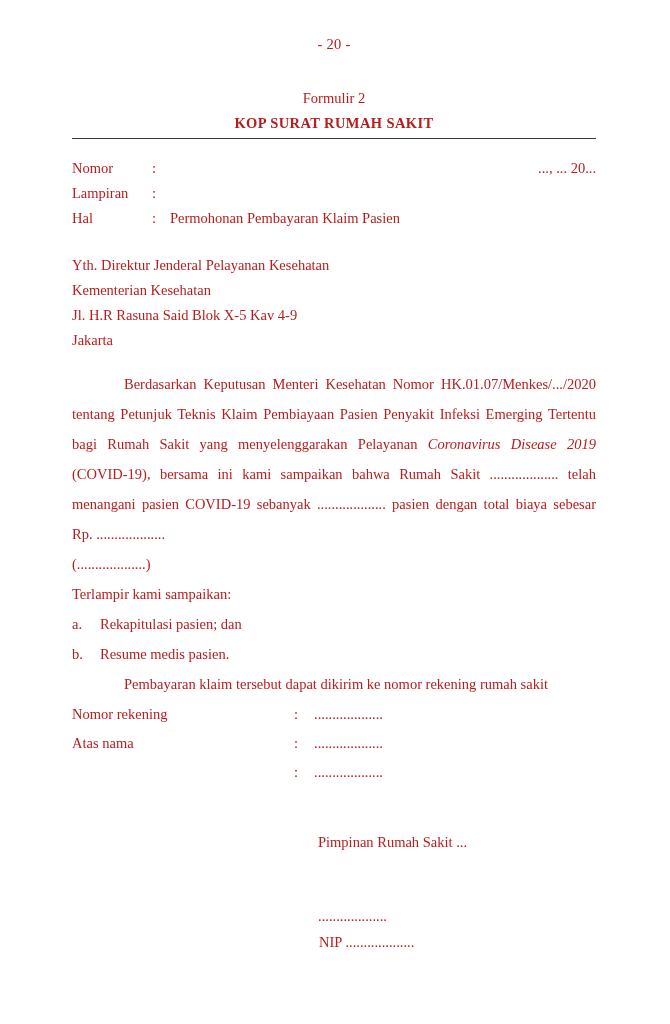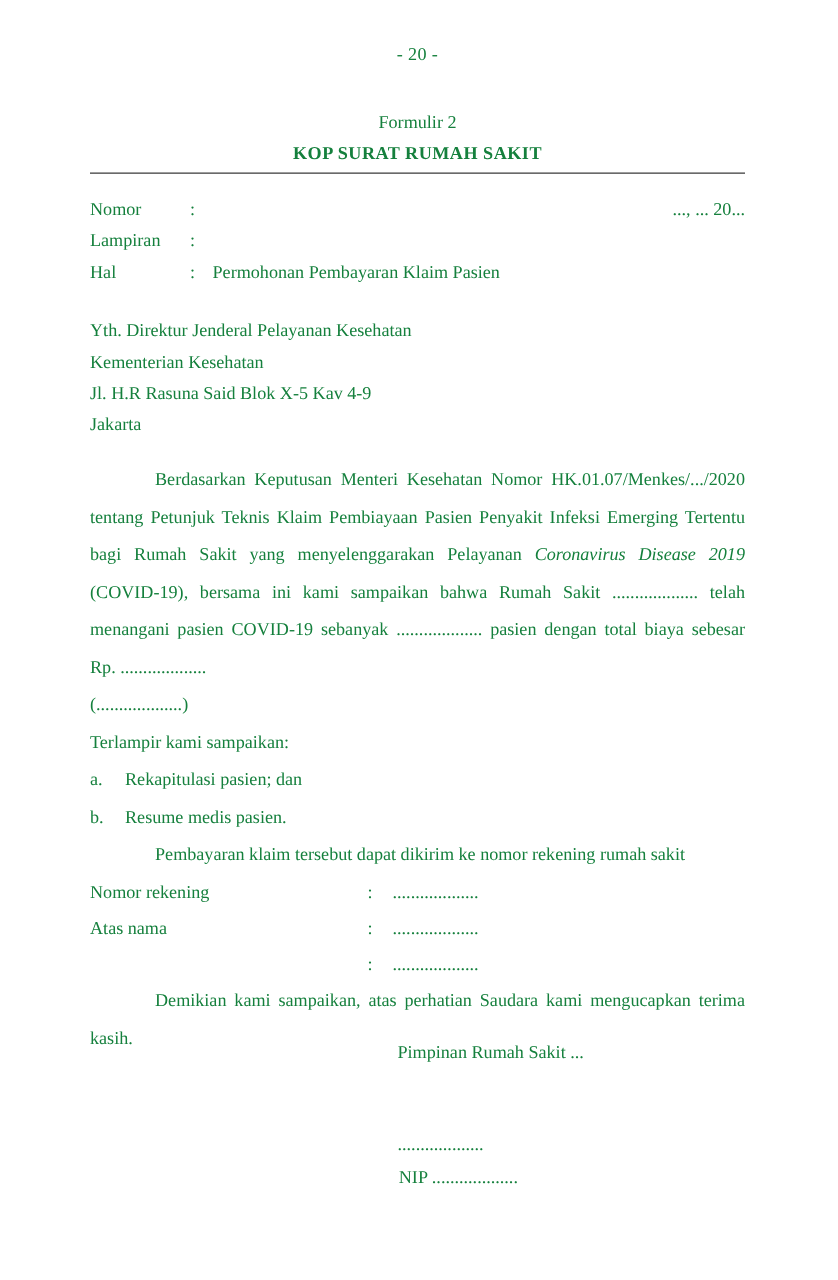--- a/index.html
+++ b/index.html
@@ -7,21 +7,21 @@
     padding: 0;
     background: #ffffff;
   }
   .page {
     position: relative;
     width: 670px;
     height: 1024px;
     background: #ffffff;
     margin: 0 auto;
     font-family: "Liberation Serif", "DejaVu Serif", serif;
-    color: #15803d;
+    color: #b91c1c;
     overflow: hidden;
   }
   .content {
     position: absolute;
     left: 72px;
     top: 0;
     width: 524px;
   }
 
   
@@ -275,21 +275,20 @@
           <span class="bank-label">Atas nama</span>
           <span class="bank-colon">:</span>
           <span class="bank-value">...................</span>
         </div>
         <div class="bank-row">
           <span class="bank-colon">:</span>
           <span class="bank-value">...................</span>
         </div>
       </div>
 
-      <p class="j ind">Demikian kami sampaikan, atas perhatian Saudara kami mengucapkan terima kasih.</p>
 
     </div>
 
   </div>
 
   <div class="signature">
     <p class="sig-title">Pimpinan Rumah Sakit ...</p>
     <p class="sig-name">...................</p>
     <p class="sig-nip">NIP ...................</p>
   </div>

